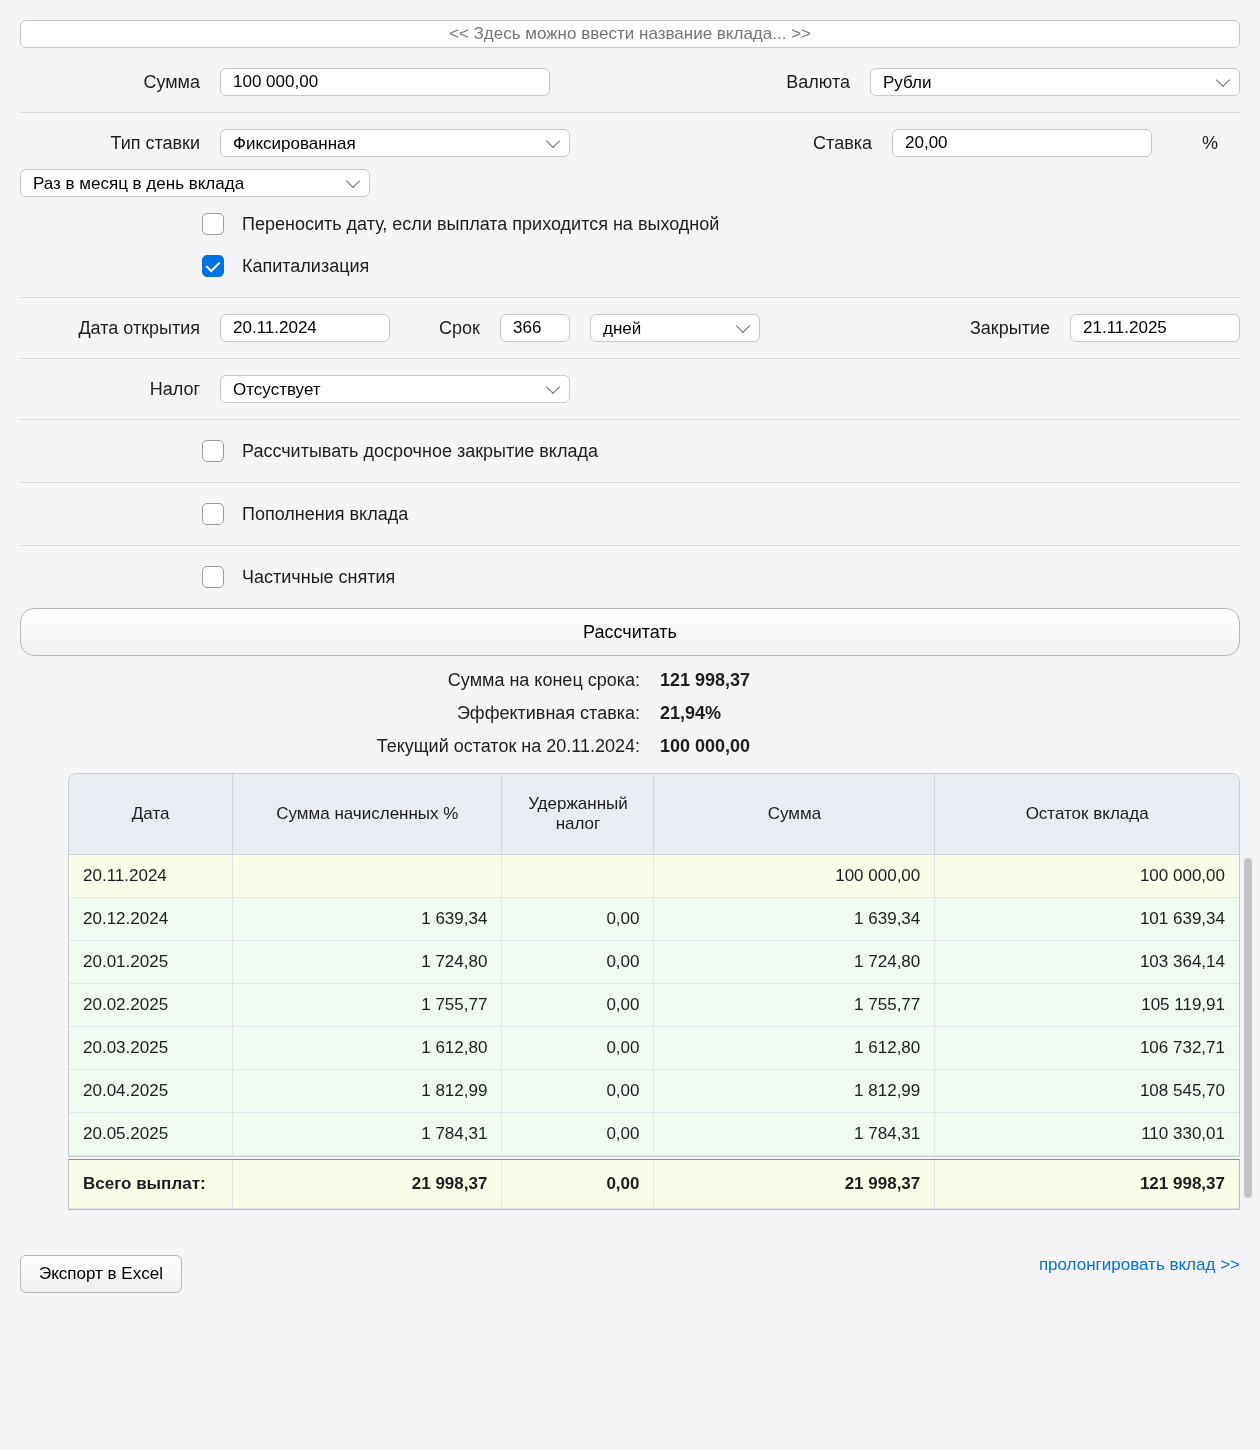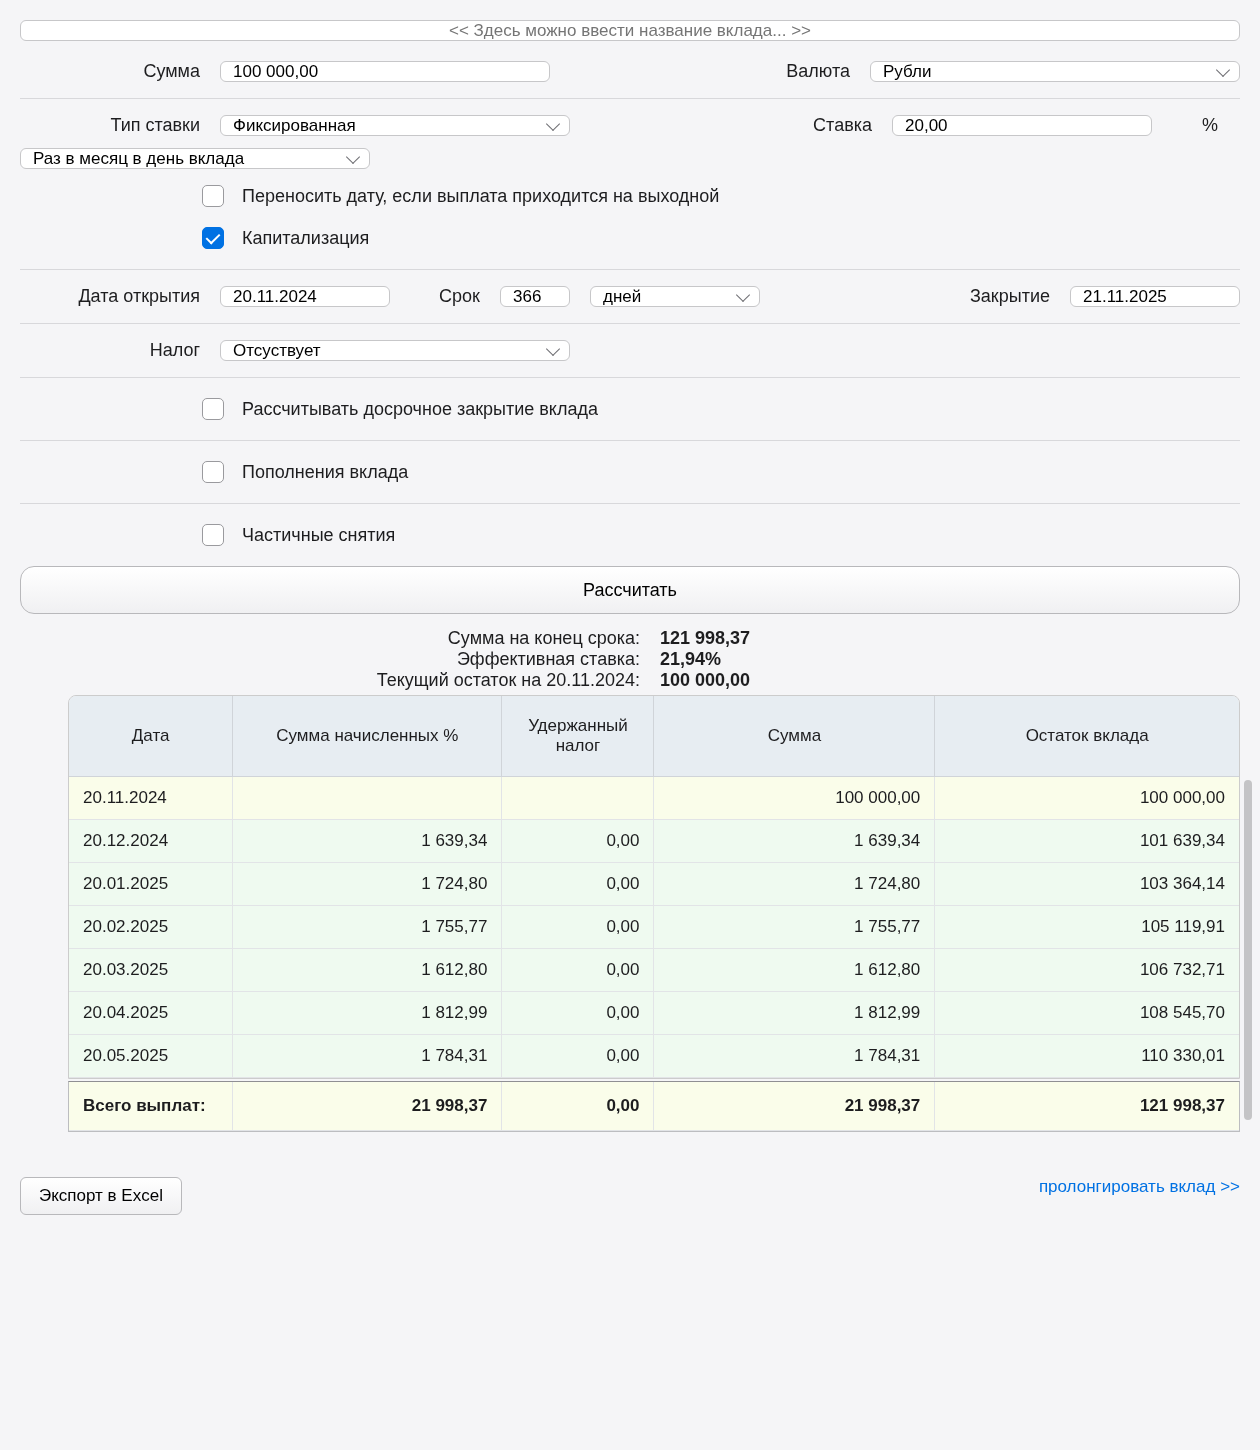--- a/index.html
+++ b/index.html
@@ -35,21 +35,21 @@
     .label {
       flex-shrink: 0;
       text-align: right;
       font-size: 18px;
       color: #1d1d1f;
     }
     .label.w180 { width: 180px; }
     .label.w70 { width: 70px; }
     .label.auto { width: auto; }
     input[type="text"], select {
-      height: 21px;
+      height: 28px;
       border: 1px solid #c7c7c9;
       border-radius: 6px;
       padding: 0 12px;
       font-size: 17px;
       background: #fff;
       font-family: inherit;
     }
     select {
       appearance: none;
       padding-right: 32px;
@@ -116,21 +116,22 @@
       border-radius: 14px;
       background: linear-gradient(#ffffff, #f0f0f2);
       font-size: 18px;
       cursor: pointer;
       font-family: inherit;
       margin: 10px 0 14px 0;
     }
     .summary {
       display: flex;
       flex-direction: column;
-      margin-bottom: 4px;
+      gap: 12px;
+      margin-bottom: 16px;
     }
     .summary-row {
       display: flex;
       gap: 20px;
     }
     .summary-label {
       width: 620px;
       text-align: right;
       font-size: 18px;
     }

